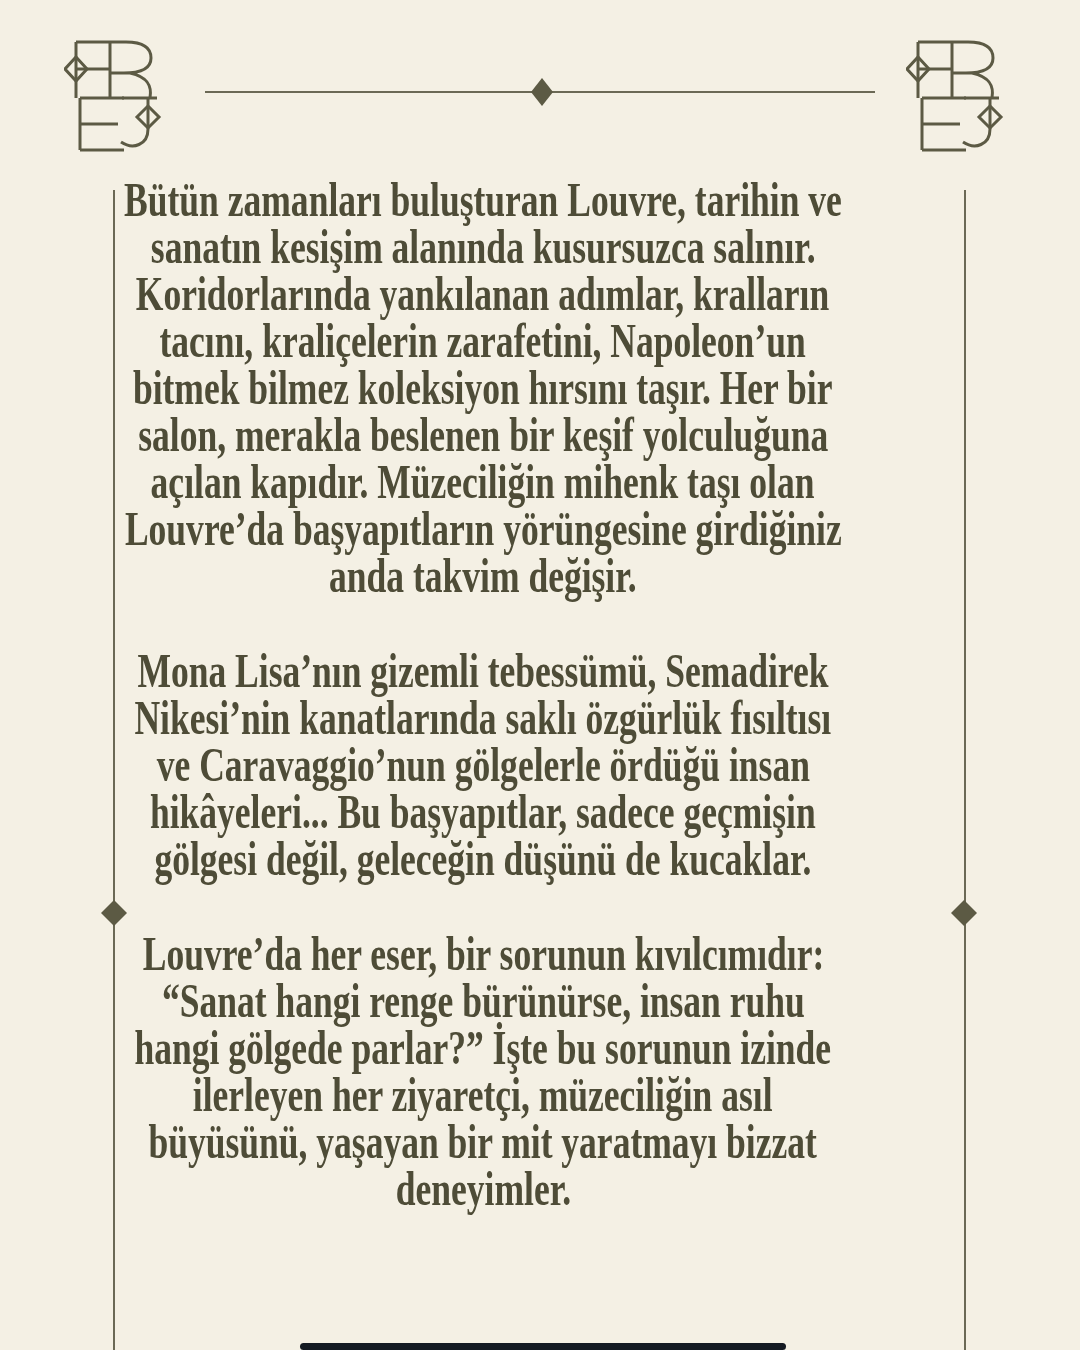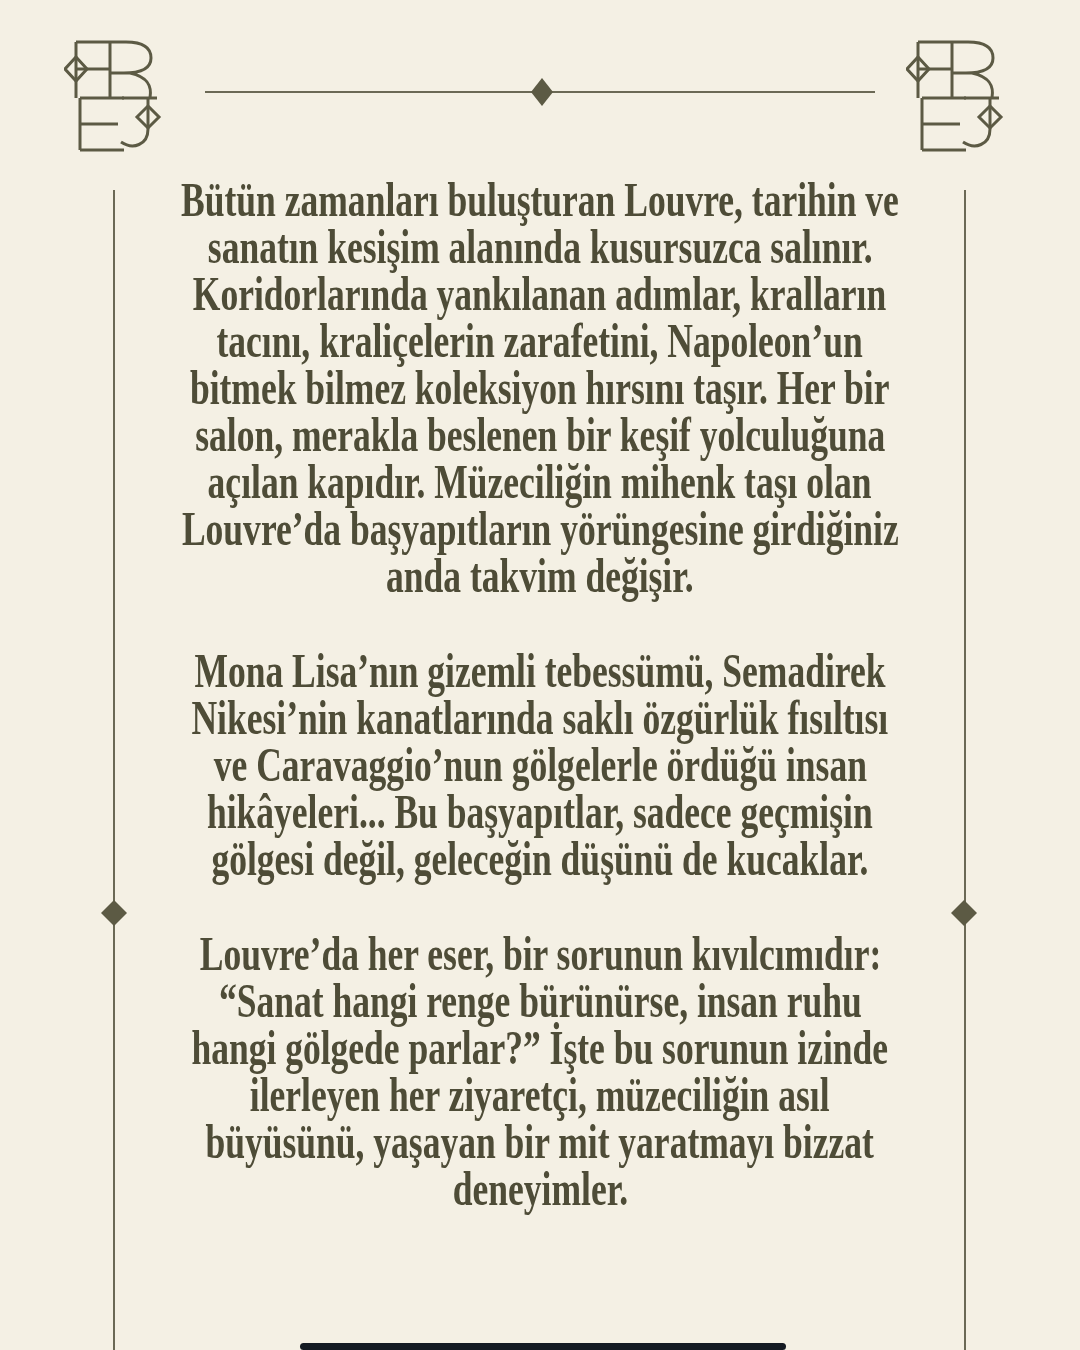--- a/index.html
+++ b/index.html
@@ -22,21 +22,21 @@
   
   .vline{position:absolute;top:190px;bottom:0;width:2px;background:var(--rule,#6b6955);}
   .vline.left{left:113px;}
   .vline.right{left:964px;}
   .side-diamond{position:absolute;top:900px;color:var(--accent,#5c5a44);}
   .side-diamond.left{left:101px;}
   .side-diamond.right{left:951px;}
 
   
   .body-text{
-    position:absolute;top:176px;left:0;width:1080px;
+    position:absolute;top:176px;left:0;width:966px;
     display:flex;flex-direction:column;align-items:center;
   }
   .paragraph{display:flex;flex-direction:column;align-items:center;margin:0 0 48px 0;}
   .paragraph:last-child{margin-bottom:0;}
   .line{
     font-size:48px;line-height:47px;font-weight:bold;
     color:var(--text,#4e4c37);
     white-space:nowrap;
     transform:scaleX(0.74);
     transform-origin:50% 50%;

